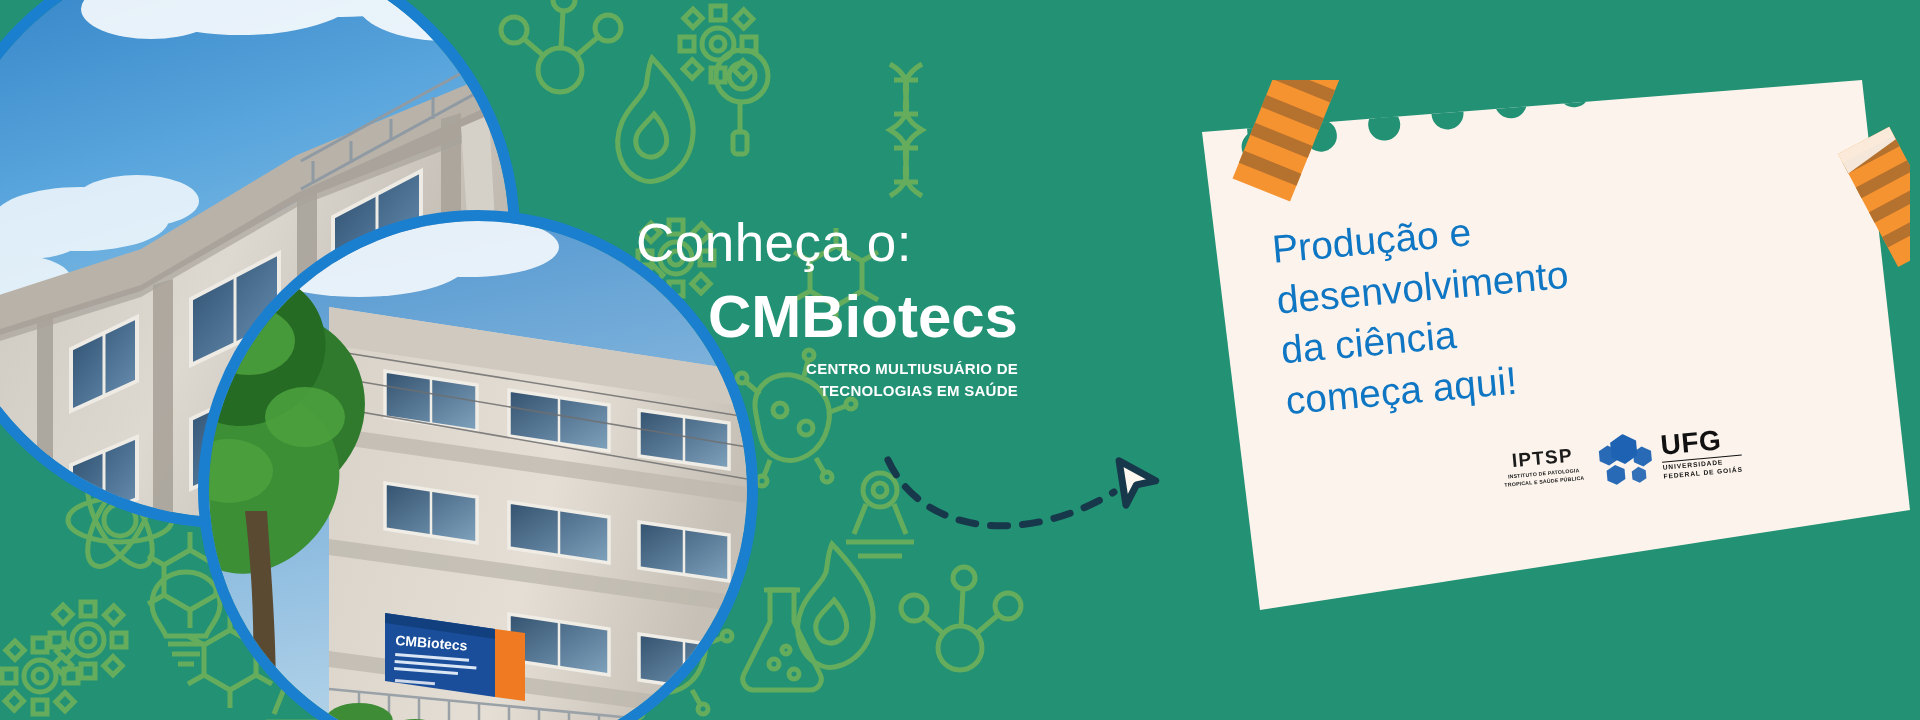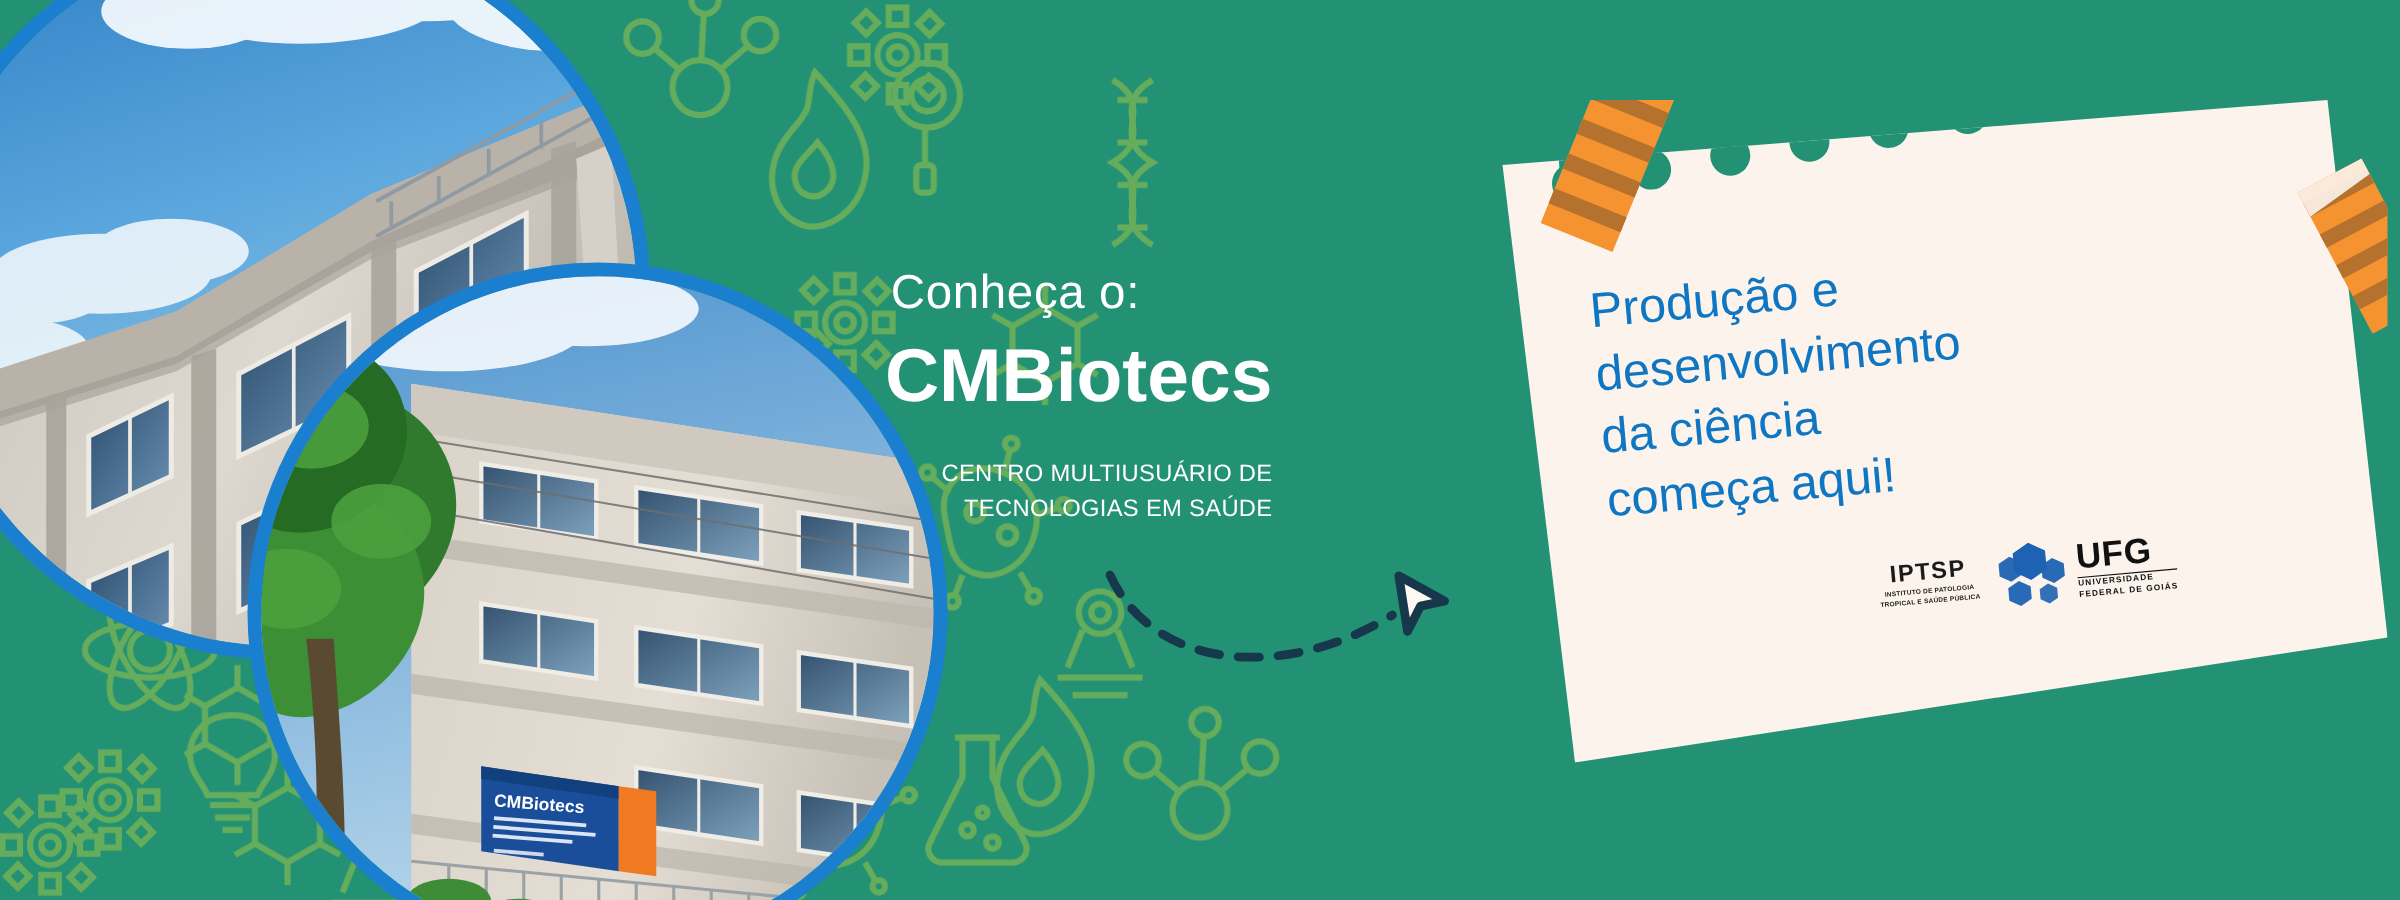--- a/index.html
+++ b/index.html
@@ -21,30 +21,30 @@
   #photo-a-ring { left:-70px; top:-62px; width:590px; height:590px; }
   #photo-a { left:-59px; top:-51px; width:568px; height:568px; }
   #photo-b-ring { left:198px; top:210px; width:560px; height:560px; }
   #photo-b { left:209px; top:221px; width:538px; height:538px; }
 
   .photo-img { position:absolute; inset:0; width:100%; height:100%; }
 
   
   #headline-block { position:absolute; left:560px; top:215px; width:560px; text-align:right; }
   #line-conheca {
-    color:#ffffff; font-size:38px; font-weight:400; letter-spacing:.5px;
+    color:#ffffff; font-size:53px; font-weight:400; letter-spacing:.5px;
     line-height:1.05; padding-right:208px;
   }
   #line-cmbiotecs {
     color:#ffffff; font-size:60px; font-weight:bold; letter-spacing:0px;
     line-height:1.25; padding-right:102px; margin-top:8px;
   }
   #subtitle-block {
-    color:#ffffff; font-size:19px; font-weight:normal; letter-spacing:.25px;
-    line-height:1.5; padding-right:102px; margin-top:28px;
+    color:#ffffff; font-size:15px; font-weight:bold; letter-spacing:.25px;
+    line-height:1.5; padding-right:102px; margin-top:4px;
   }
 
   
   #arrow-wrap { position:absolute; left:880px; top:440px; width:320px; height:110px; }
 
   
   #paper-card {
     position:absolute; left:1190px; top:80px; width:720px; height:530px;
   }
   #paper-text {

